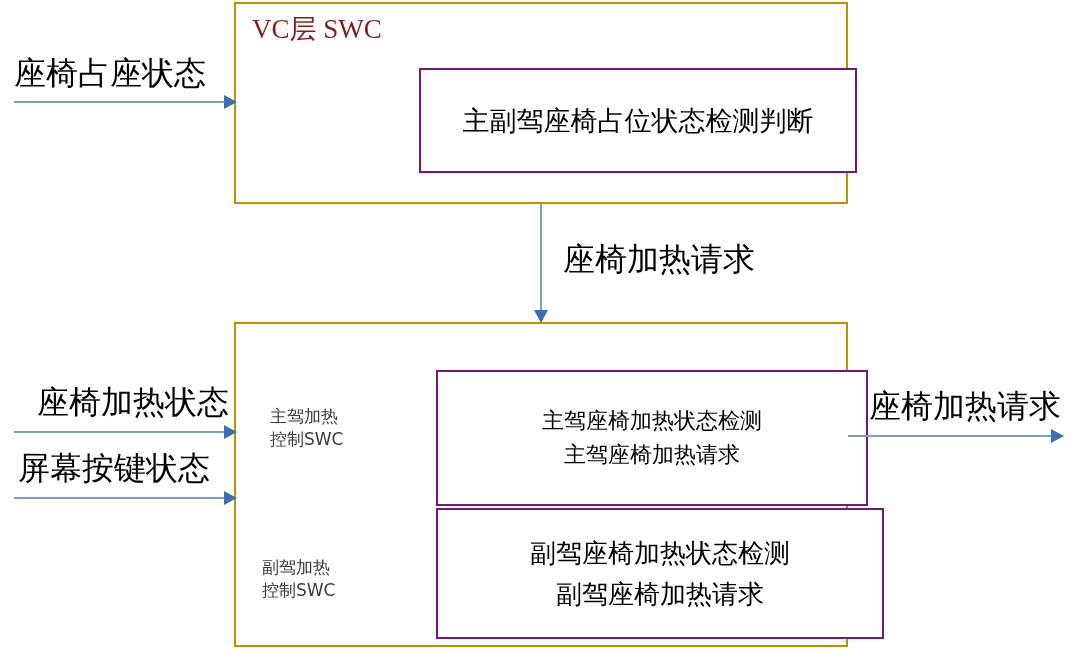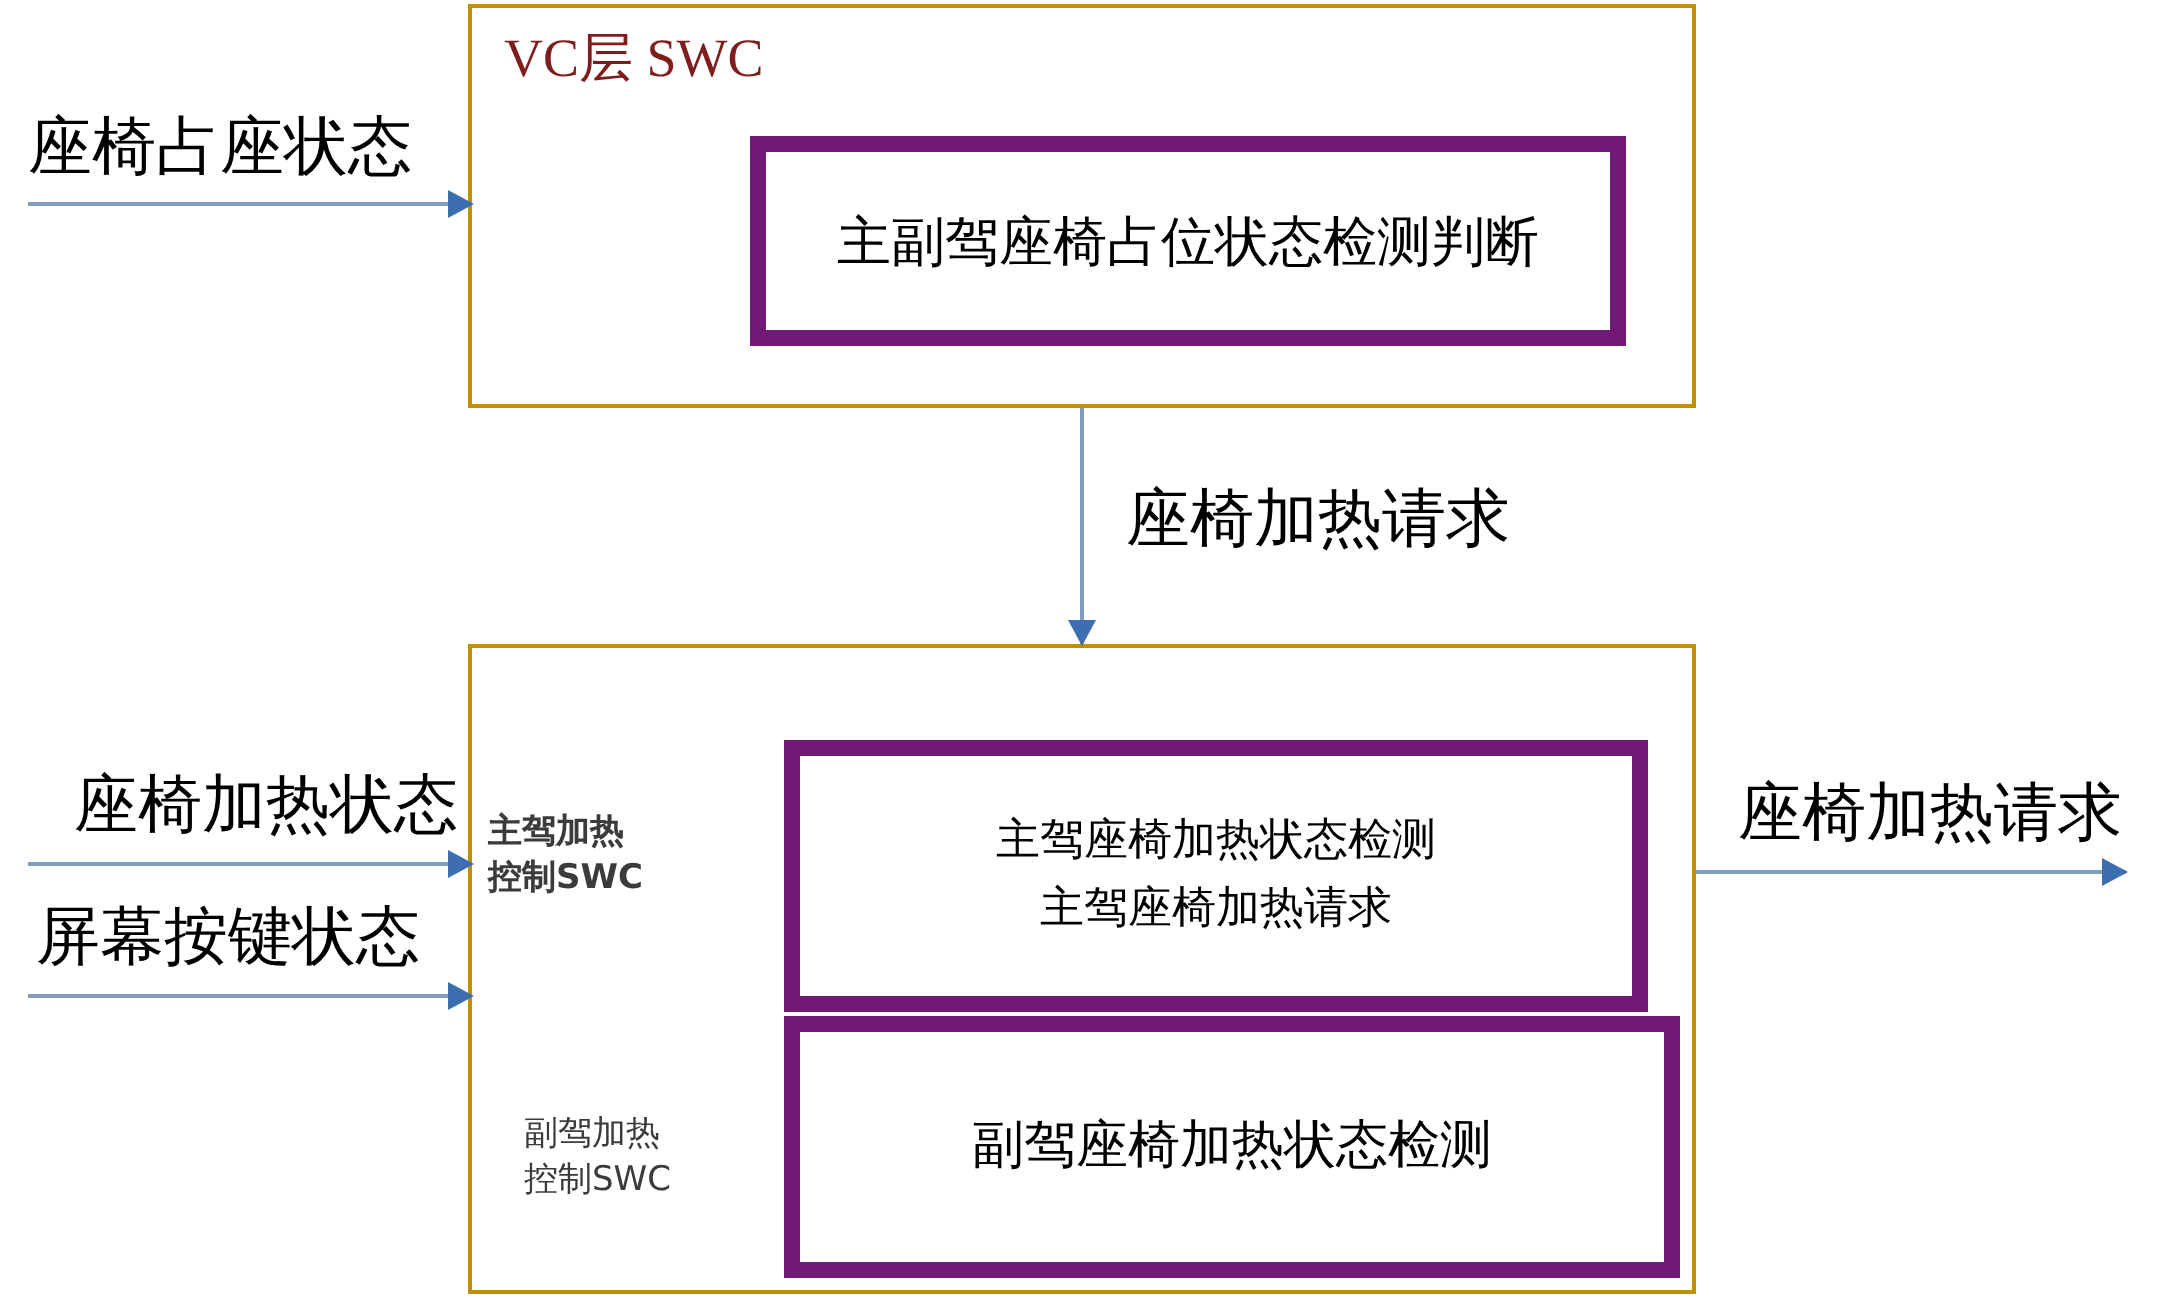--- a/index.html
+++ b/index.html
@@ -36,30 +36,31 @@
     line-height: 1;
     color: #7f1d1d;
     white-space: nowrap;
   }
   #vc-layer-title { left: 252px; top: 16px; }
   #sa-layer-title { left: 252px; top: 337px; }
 
   
   .inner-box {
     position: absolute;
-    border: 8px solid #701a75;
+    border: 2px solid #701a75;
     background: #ffffff;
     box-sizing: border-box;
     display: flex;
     flex-direction: column;
     align-items: center;
     justify-content: center;
     font-family: "DejaVu Sans", "Liberation Sans", sans-serif;
     color: #000000;
     white-space: nowrap;
+    margin-left: 44px;
   }
   #vc-inner-box {
     left: 375px; top: 68px; width: 438px; height: 105px;
     font-size: 27px;
   }
   #sa-inner-box-driver {
     left: 392px; top: 370px; width: 432px; height: 136px;
     font-size: 22px;
     line-height: 1.55;
   }
@@ -73,21 +74,21 @@
   
   .swc-sublabel {
     position: absolute;
     font-family: "DejaVu Sans", "Liberation Sans", sans-serif;
     font-size: 17px;
     line-height: 1.35;
     color: #3b3b3b;
     text-align: left;
     white-space: nowrap;
   }
-  #swc-label-driver    { left: 244px; top: 405px; font-weight: bold; }
+  #swc-label-driver    { left: 270px; top: 405px; }
   #swc-label-passenger { left: 262px; top: 556px; }
 
   
   .signal-label {
     position: absolute;
     font-family: "DejaVu Sans", "Liberation Sans", sans-serif;
     font-size: 32px;
     line-height: 1;
     color: #000000;
     white-space: nowrap;
@@ -162,20 +163,21 @@
     <div>控制SWC</div>
   </div>
 
   <div class="inner-box" id="sa-inner-box-driver">
     <span class="inner-line">主驾座椅加热状态检测</span>
     <span class="inner-line">主驾座椅加热请求</span>
   </div>
 
   <div class="inner-box" id="sa-inner-box-passenger">
     <span class="inner-line">副驾座椅加热状态检测</span>
+    <span class="inner-line">副驾座椅加热请求</span>
   </div>
 
   <div class="signal-label" id="label-seat-occupancy">座椅占座状态</div>
 
   <div class="signal-label" id="label-seat-heat-state">座椅加热状态</div>
 
   <div class="signal-label" id="label-screen-key">屏幕按键状态</div>
 
   <div class="signal-label" id="label-mid-request">座椅加热请求</div>
 

